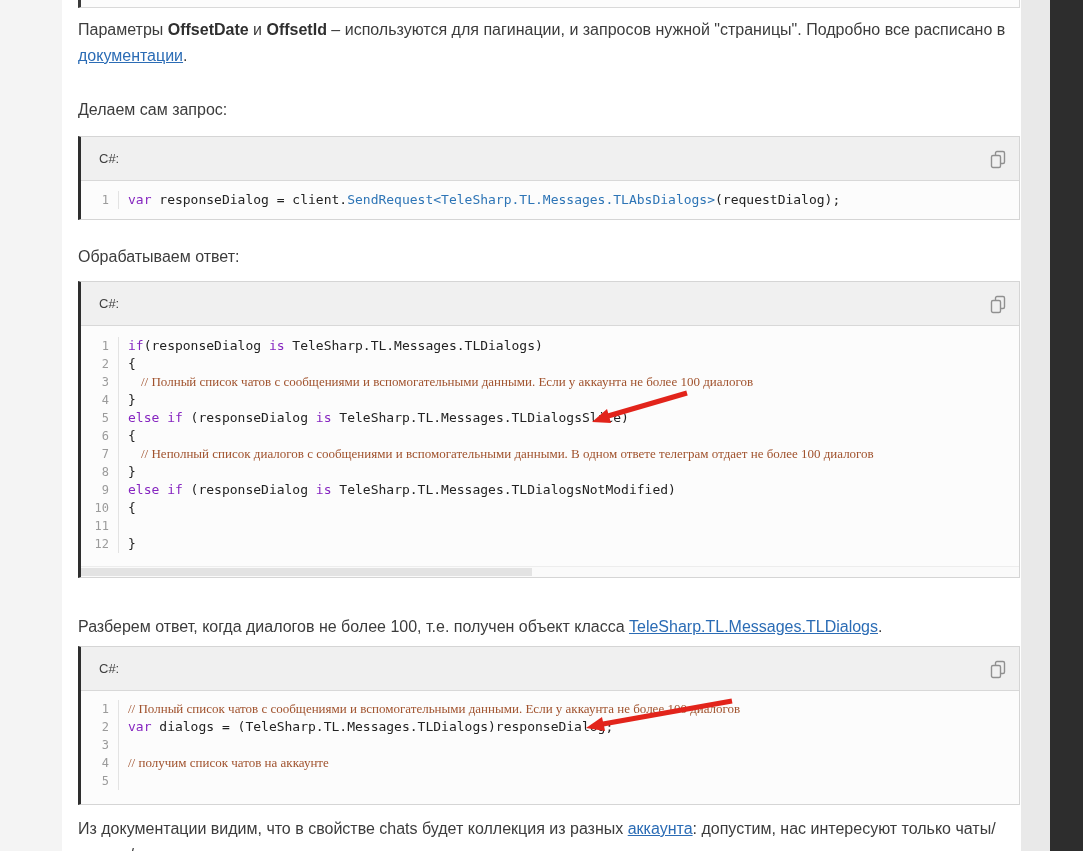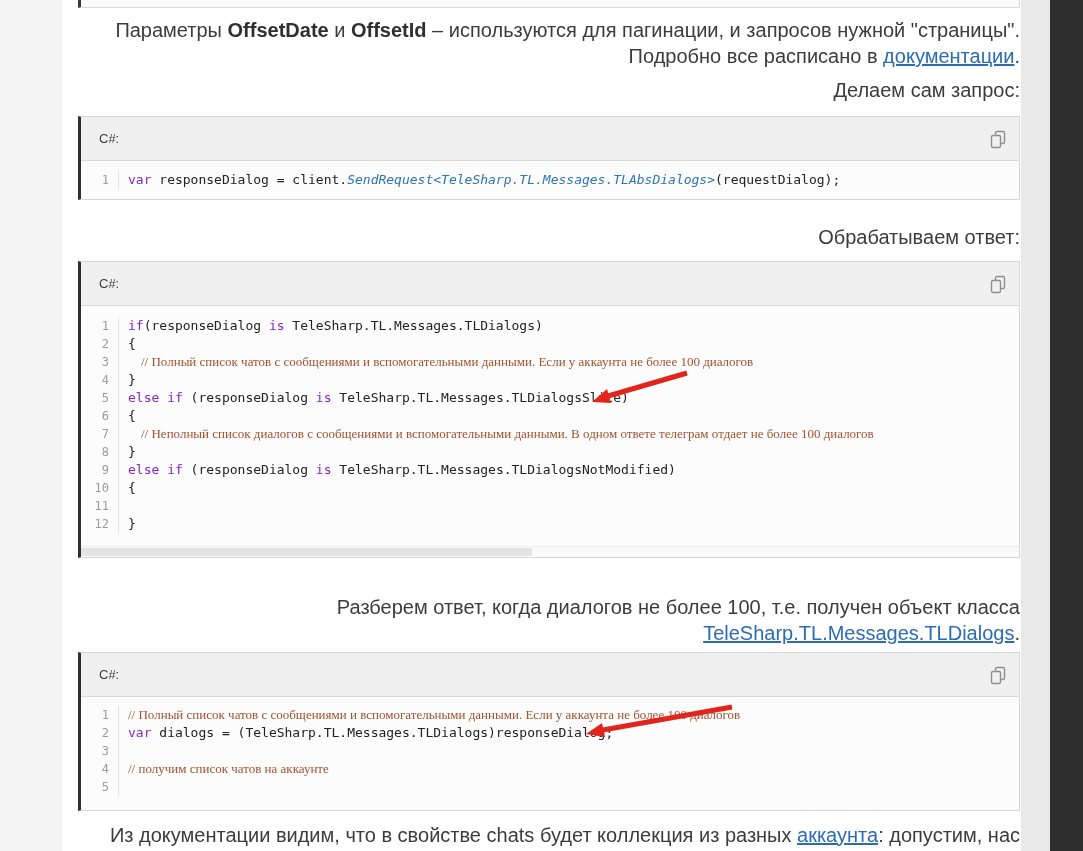--- a/index.html
+++ b/index.html
@@ -10,61 +10,61 @@
   .left-margin{position:absolute;left:0;top:0;width:62px;height:851px;background:#f4f4f4;}
   .right-gutter{position:absolute;left:1021px;top:0;width:29px;height:851px;background:#e9e9e9;}
   .dark-edge{position:absolute;left:1050px;top:0;width:33px;height:851px;background:#2d2d2d;}
 
   .content{position:absolute;left:78px;top:0;width:942px;}
 
   
   .cutbox{height:28px;margin-top:-20px;border:1px solid #d9d9d9;border-top:none;
           border-left:3px solid #3a3a3a;box-sizing:border-box;background:#fcfcfc;}
 
-  p.para{margin:0;font-size:20px;line-height:26px;color:var(--text,#3c3c3c);text-align:right;}
+  p.para{margin:0;font-size:16px;line-height:26px;color:var(--text,#3c3c3c);}
   p.para a{color:var(--link,#2b6cb5);text-decoration:underline;cursor:pointer;}
   p.para strong{font-weight:bold;color:#2f2f2f;} 
 
   
   .code-block{position:relative;box-sizing:border-box;width:942px;
               border:1px solid #d5d5d5;border-left:3px solid #2e2e2e;background:#fcfcfc;}
   .cb-header{height:44px;background:#f0f0f0;border-bottom:1px solid #d8d8d8;
              position:relative;box-sizing:border-box;}
   .cb-lang{position:absolute;left:18px;top:14px;font-size:13px;color:#3f3f3f;}
   .copy-btn{position:absolute;right:12px;top:13px;width:18px;height:20px;cursor:pointer;
             background:none;border:none;padding:0;}
   .cb-body{position:relative;overflow:hidden;}
   .code-row{display:flex;height:18px;line-height:18px;white-space:pre;
             font-family:"DejaVu Sans Mono","Liberation Mono",monospace;font-size:13px;}
   .gutter{flex:0 0 38px;text-align:right;padding-right:9px;box-sizing:border-box;
           color:#9b9b9b;font-size:12px;border-right:1px solid #e3e3e3;}
   .cline{padding-left:9px;color:var(--plain,#222);}
   .tok-keyword{color:var(--keyword,#8626c0);}
   .tok-comment{color:var(--comment,#a0522d);font-family:Liberation Serif, serif;}
-  .tok-type{color:var(--typeblue,#2e75b6);font-style:italic;}
+  .tok-type{color:var(--typeblue,#2e75b6);}
   .tok-plain{color:var(--plain,#222);}
 
   .hscroll{height:10px;background:#fafafa;border-top:1px solid #ededed;position:relative;}
   .hthumb{position:absolute;left:0;top:1px;height:8px;width:451px;background:#e3e3e3;}
 
   .arrow-svg{position:absolute;left:0;top:0;pointer-events:none;}
 </style>
 </head>
 <body>
 
 <div id="page">
   <div class="left-margin"></div>
 
   <div class="content">
 
     <div class="cutbox"></div>
 
     <p class="para" style="margin-top:9px;"><span>Параметры </span><strong>OffsetDate</strong><span> и </span><strong>OffsetId</strong><span> – используются для пагинации, и запросов нужной "страницы". Подробно все расписано в </span><a href="#">документации</a><span>.</span></p>
 
-    <p class="para" style="margin-top:8px;"><span>Делаем сам запрос:</span></p>
+    <p class="para" style="margin-top:28px;"><span>Делаем сам запрос:</span></p>
 
     <div class="code-block" style="margin-top:13px;">
       <div class="cb-header">
         <span class="cb-lang">C#:</span>
         <button class="copy-btn">
           <svg width="17" height="19" viewBox="0 0 17 19">
             <rect x="5.5" y="1.5" width="9" height="12" rx="1.5" fill="#f0f0f0" stroke="#909090" stroke-width="1.4"></rect>
             <rect x="1.5" y="5.5" width="9" height="12" rx="1.5" fill="#f0f0f0" stroke="#909090" stroke-width="1.4"></rect>
           </svg>
         </button>

